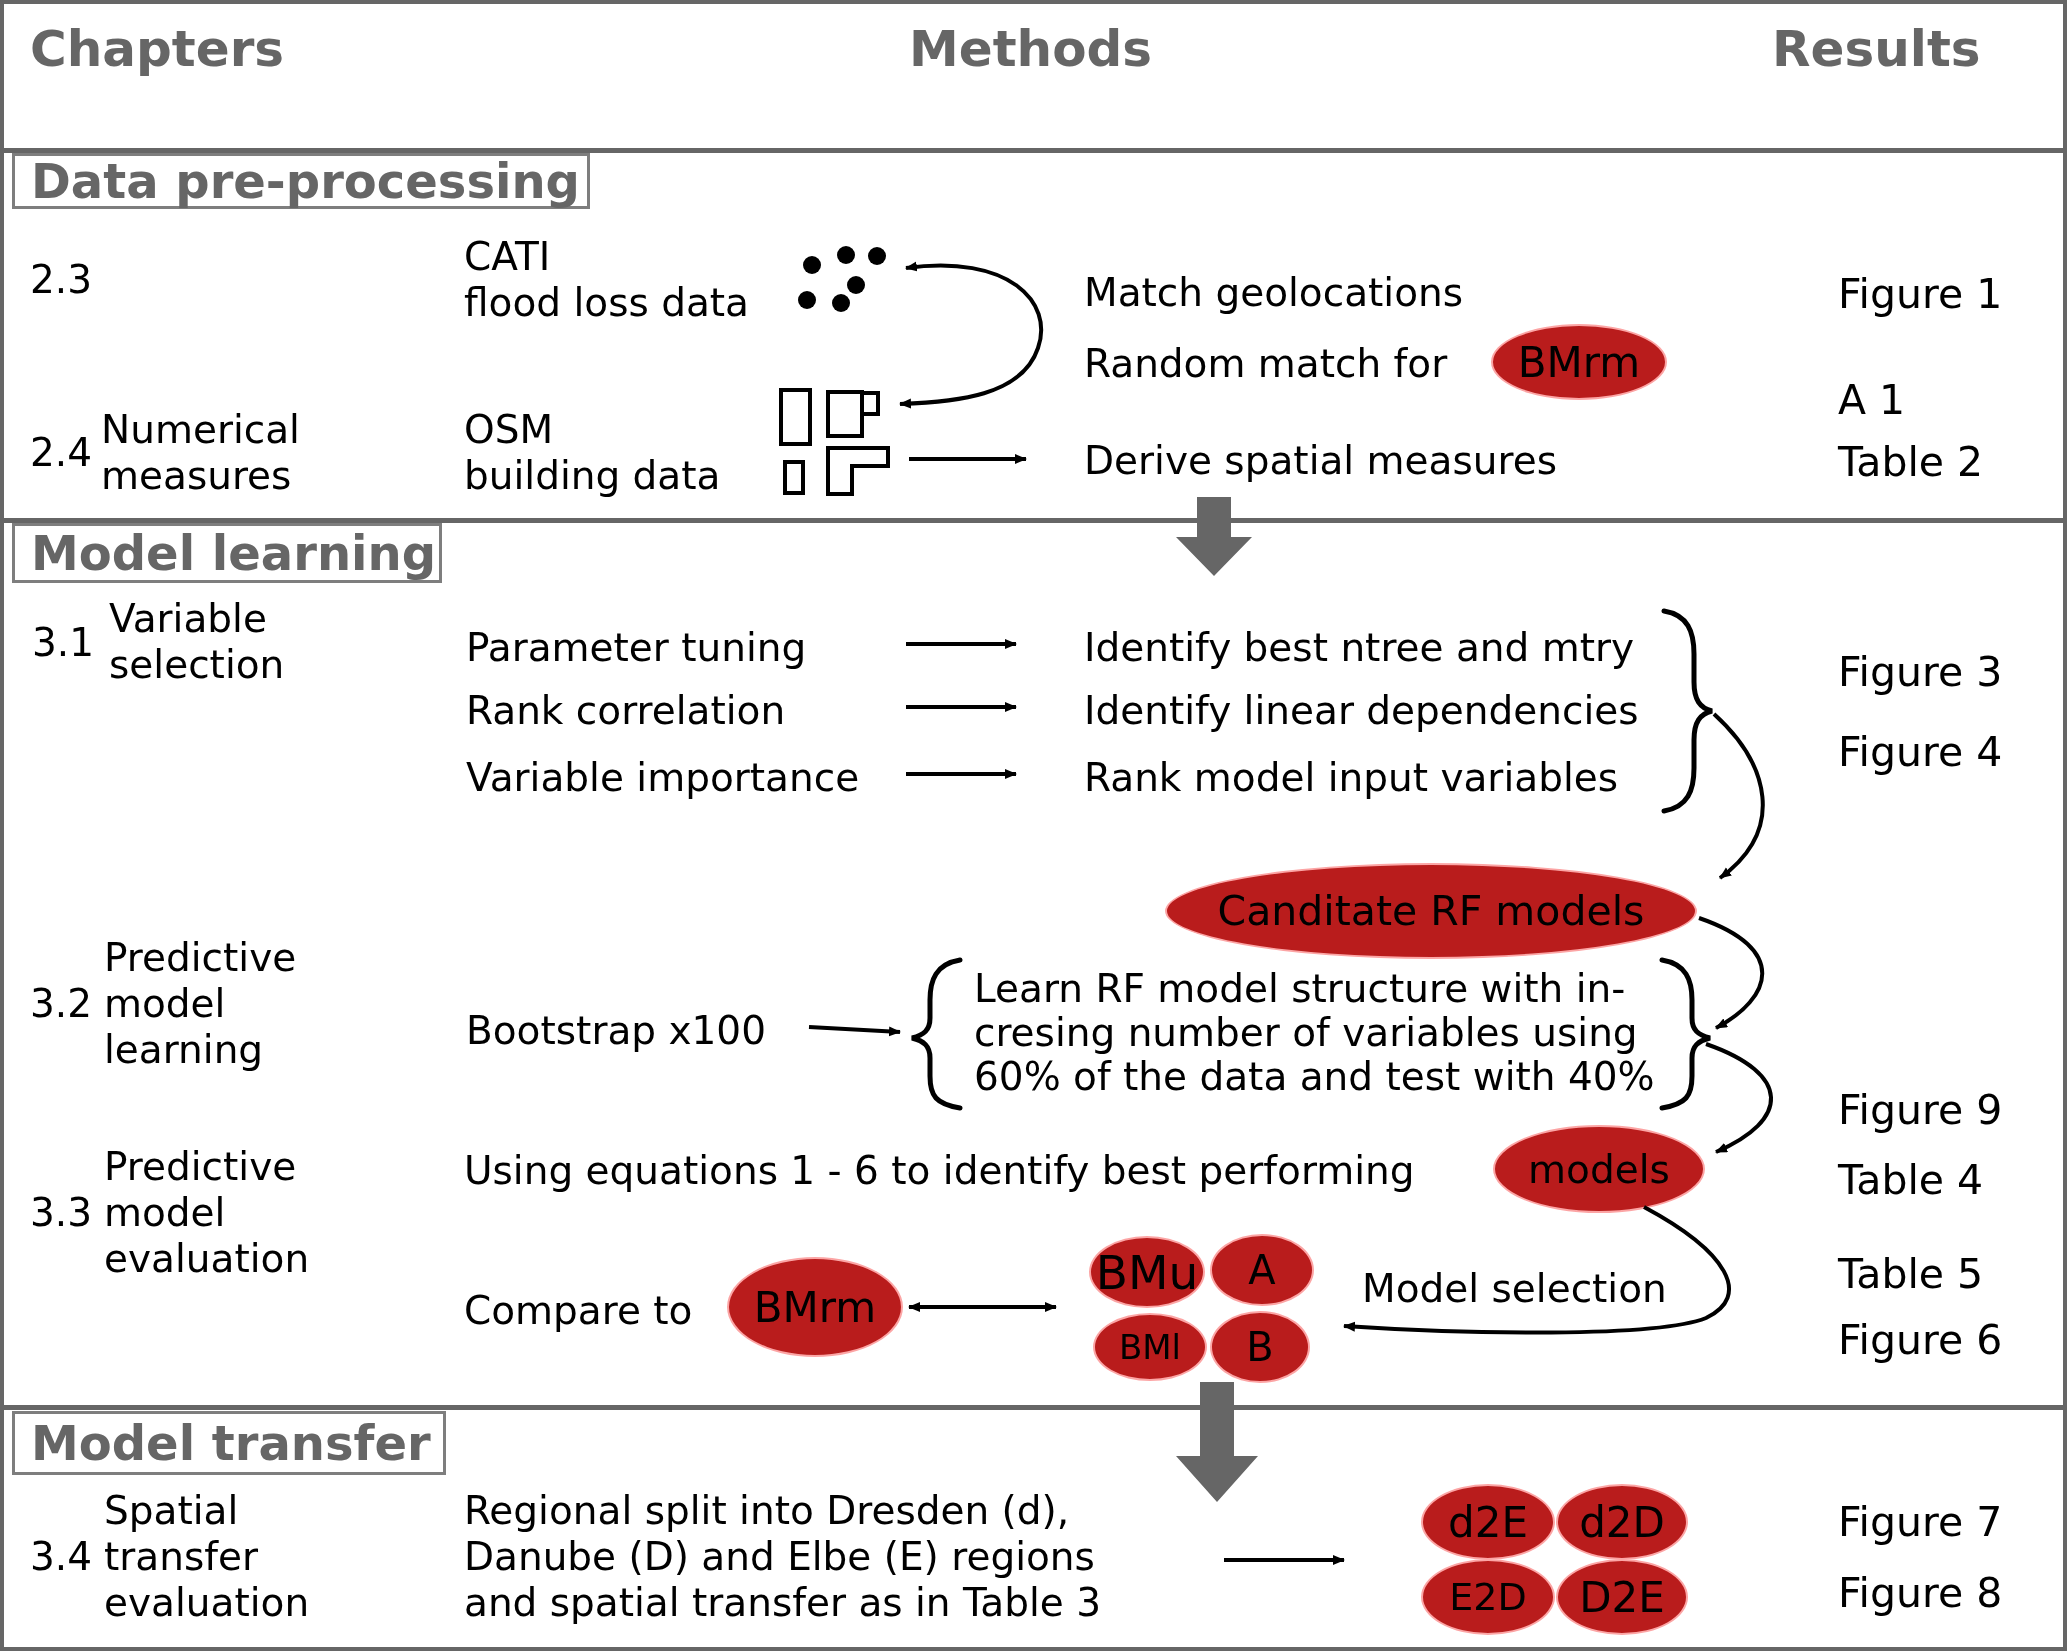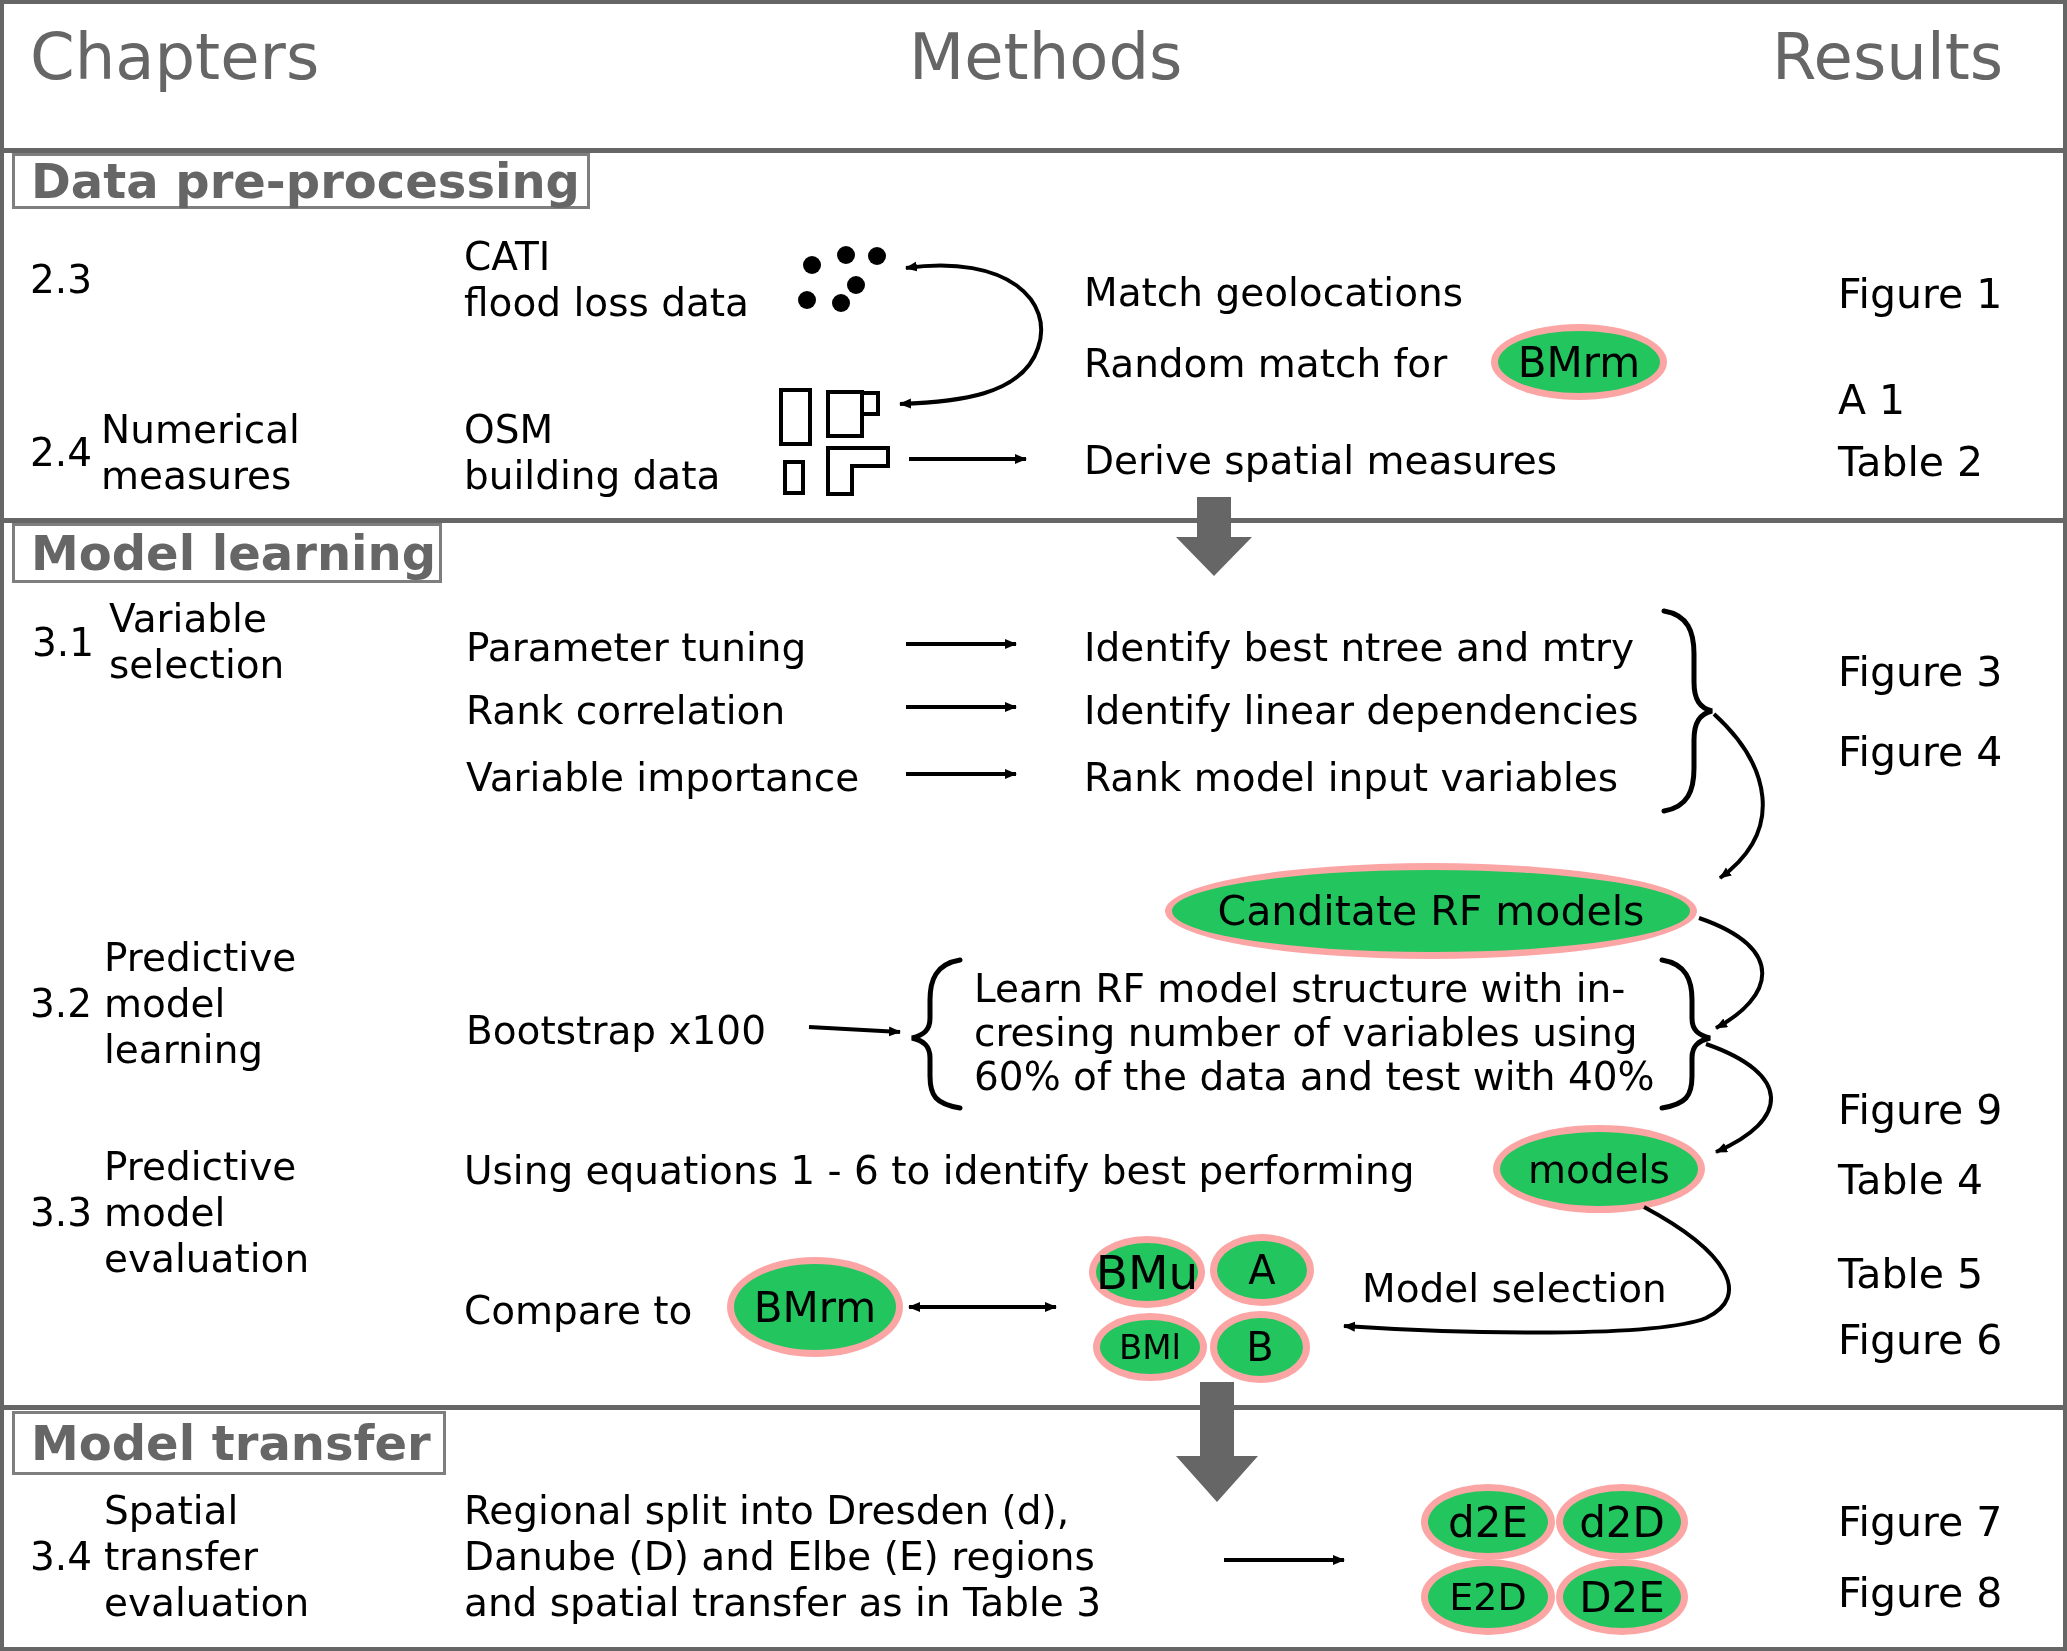--- a/index.html
+++ b/index.html
@@ -4,31 +4,31 @@
 <style>
   html,body{margin:0;padding:0;background:#fff;}
   .canvas{
     position:relative;width:2067px;height:1651px;background:#fff;
     border:4px solid #666;box-sizing:border-box;overflow:hidden;
     font-family:"DejaVu Sans","Liberation Sans",sans-serif;color:#000;
   }
   .abs{position:absolute;white-space:nowrap;}
   .t{font-size:39px;line-height:46px;}
   .r{font-size:41px;line-height:46px;}
-  .hdr{font-size:64px;font-weight:normal;color:#666;line-height:1.1;}
+  .hdr{font-size:50px;font-weight:bold;color:#666;line-height:1.1;}
   .seclabel{
     position:absolute;display:flex;align-items:center;padding-left:16px;
     font-size:48px;font-weight:bold;color:#666;border:3px solid #7e7e7e;
     background:#fff;box-sizing:border-box;white-space:nowrap;
   }
   .hline{position:absolute;left:0;width:2067px;height:5px;background:#666;}
   .ell{
-    position:absolute;border:7px solid #fca5a5;border-radius:50%;
+    position:absolute;border:2px solid #fca5a5;border-radius:50%;
     display:flex;align-items:center;justify-content:center;
-    background:#22c55e;box-sizing:border-box;white-space:nowrap;
+    background:#b91c1c;box-sizing:border-box;white-space:nowrap;
   }
   svg.layer{position:absolute;left:0;top:0;pointer-events:none;}
 </style>
 </head>
 <body>
 
 <div class="canvas">
 
   <div class="abs hdr" style="left:26px;top:18px">Chapters</div>
   <div class="abs hdr" style="left:905px;top:18px">Methods</div>

